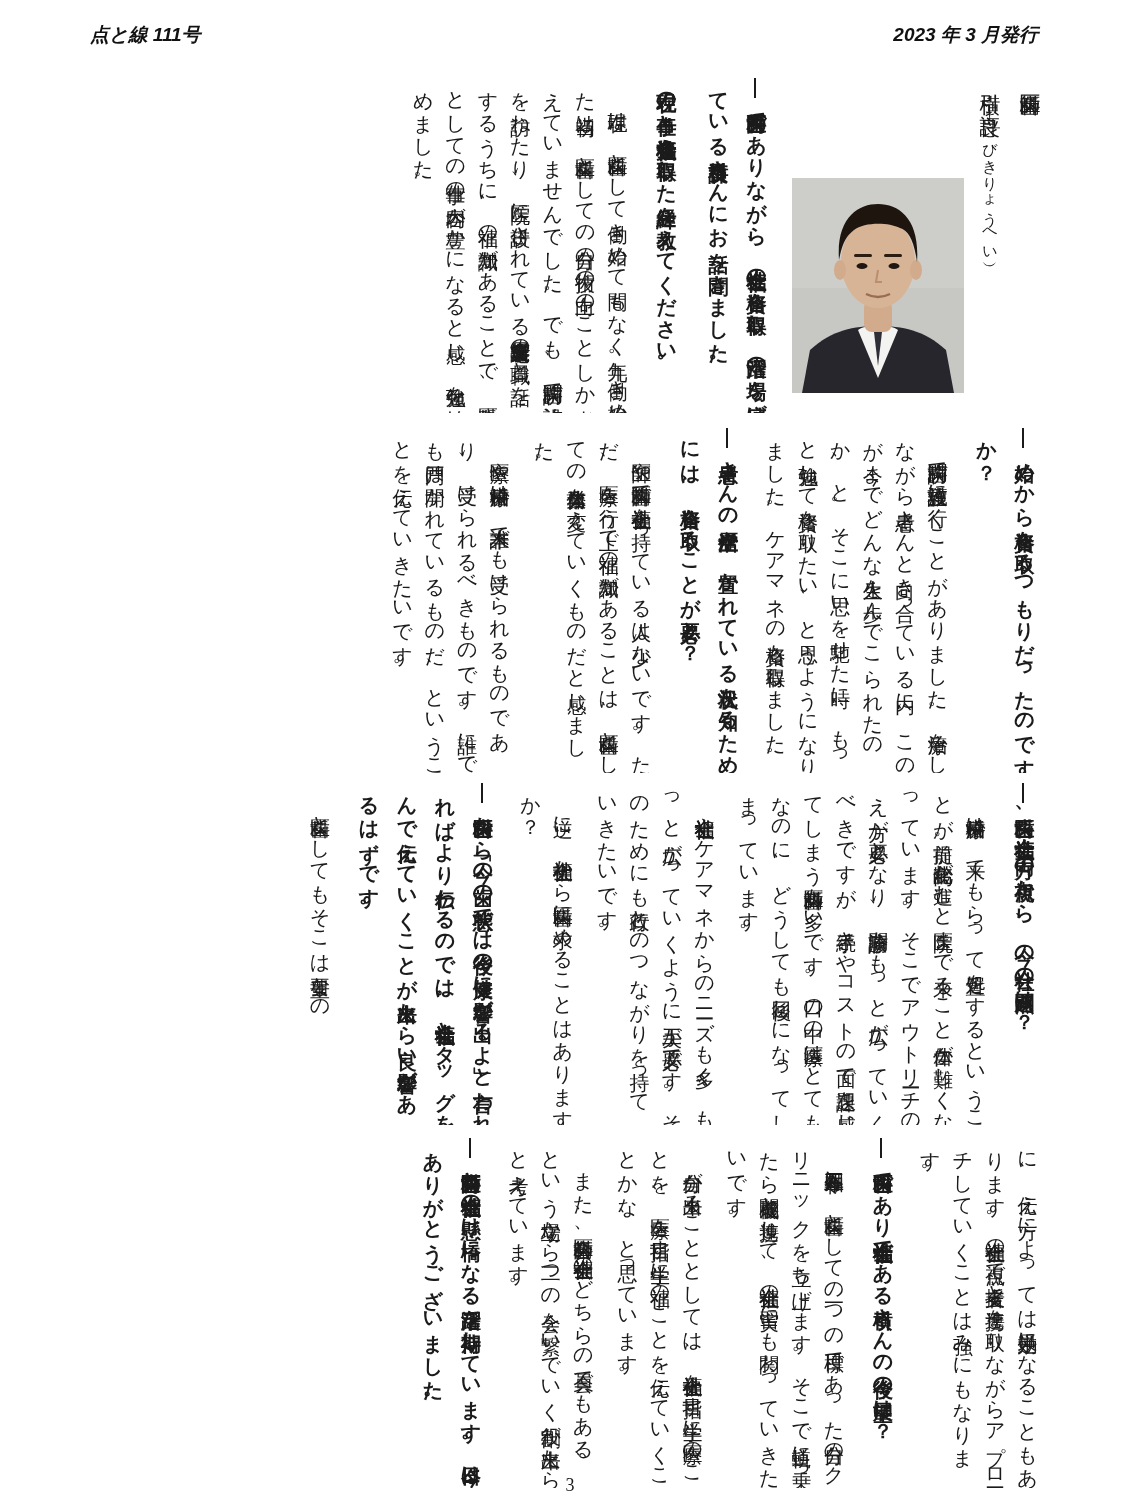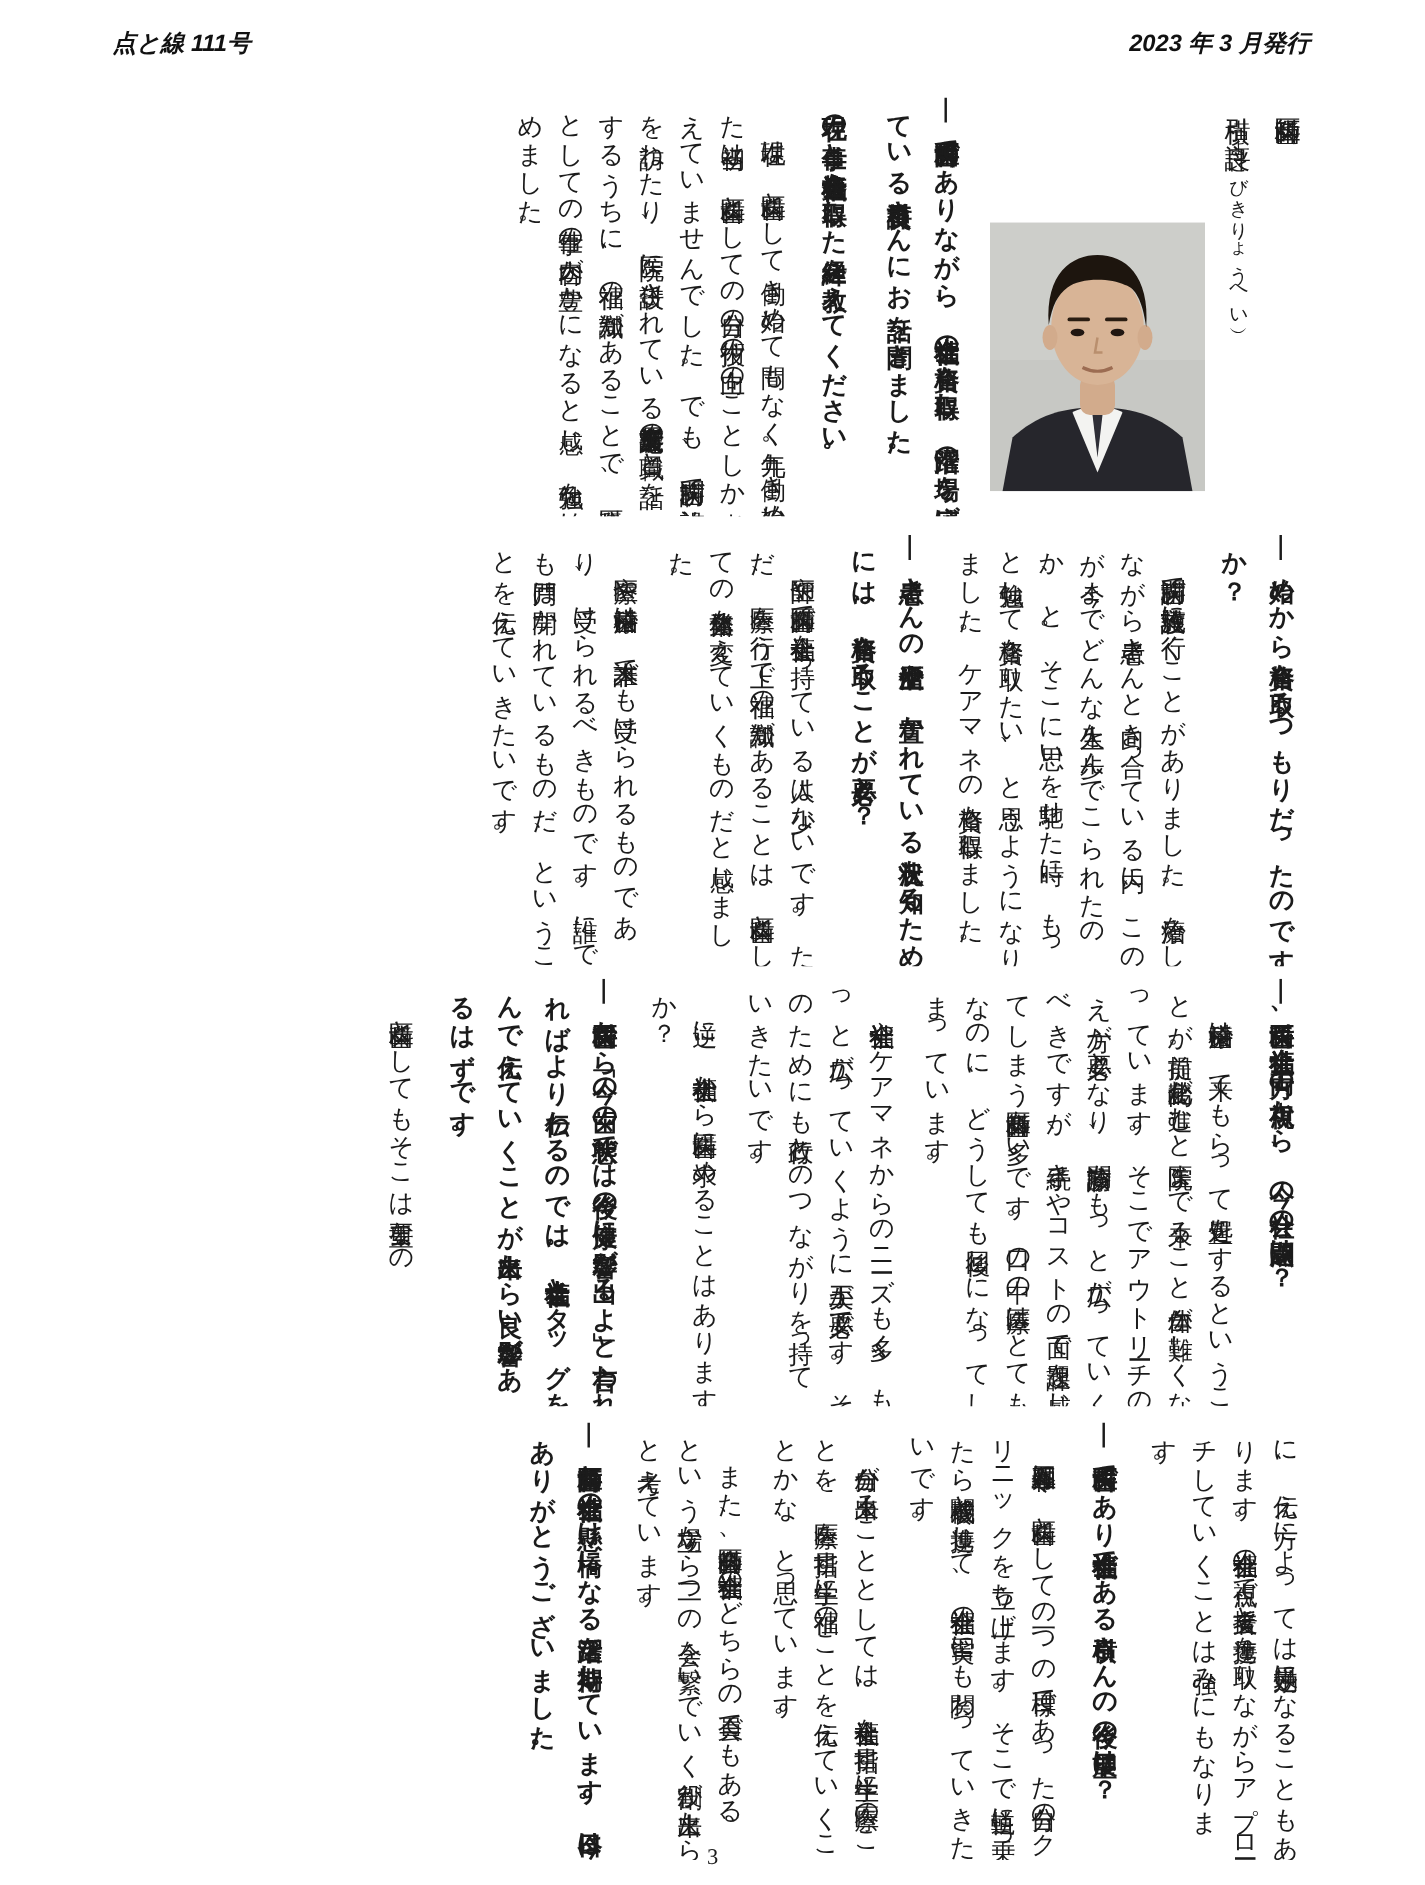--- a/index.html
+++ b/index.html
@@ -6,21 +6,21 @@
   .page{
     position:relative;
     width:1140px;height:1508px;
     background:#ffffff;
     color:#1b1b1b;
     overflow:hidden;
     font-family:"Liberation Serif","DejaVu Serif",serif;
   }
   
   .header{
-    position:absolute;top:22px;left:90px;right:92px;
+    position:absolute;top:22px;left:90px;right:102px;
     display:flex;justify-content:space-between;align-items:flex-start;
     font-family:"Liberation Sans","DejaVu Sans",sans-serif;
     font-weight:bold;font-style:italic;font-size:19px;color:#111;gap:12px;
   }
   
   .band{
     position:absolute;left:92px;right:96px;
     writing-mode:vertical-rl;
     text-orientation:mixed;
     overflow:hidden;

